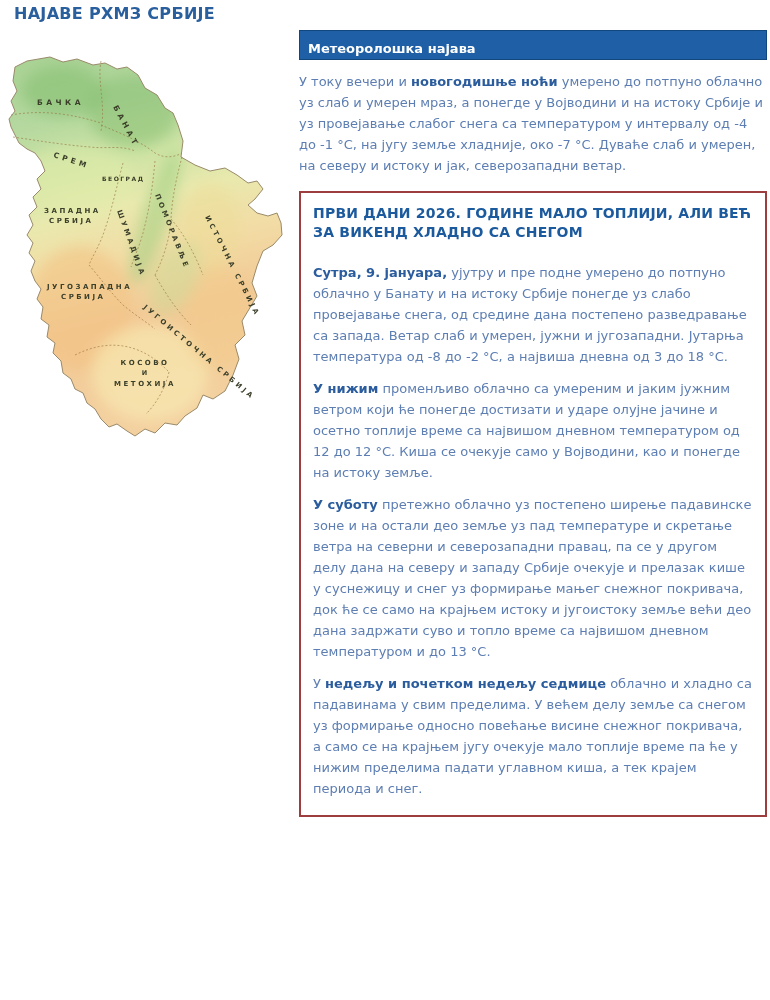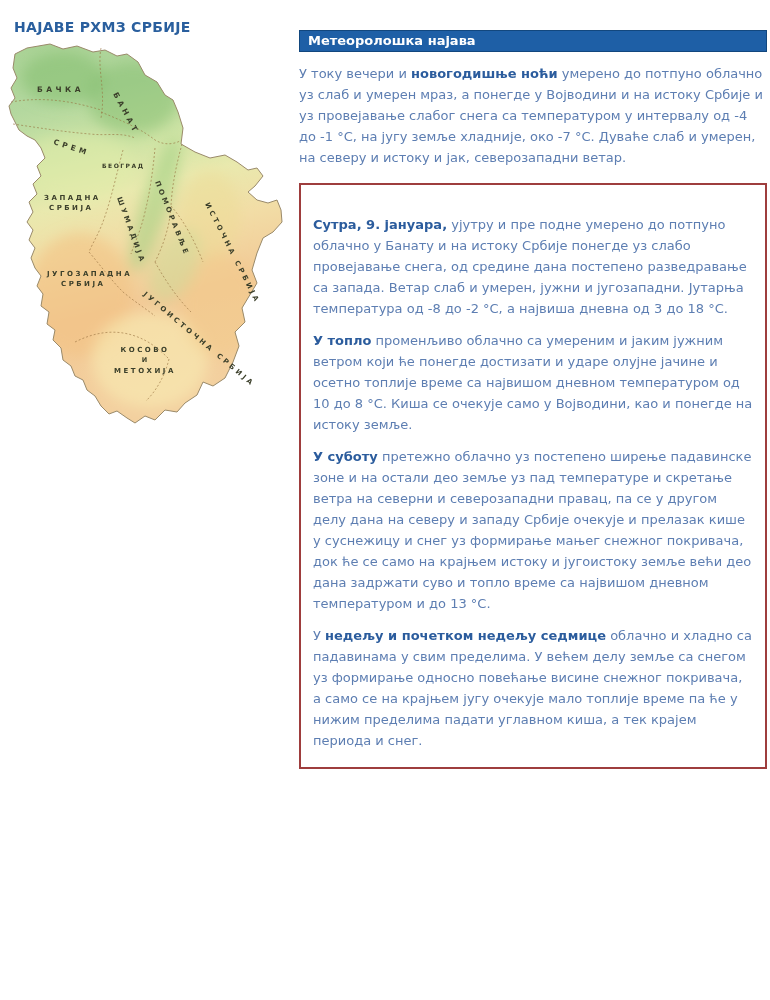--- a/index.html
+++ b/index.html
@@ -5,32 +5,31 @@
   * { margin:0; padding:0; box-sizing:border-box; }
   html,body { width:770px; height:1000px; }
   body {
     position:relative;
     background:#ffffff;
     font-family:"DejaVu Sans","Liberation Sans",sans-serif;
     overflow:hidden;
   }
   .site-title {
     position:absolute; left:14px; top:4px;
-    font-size:14px; font-weight:bold; color:#2a5f9e;
+    font-size:16px; font-weight:bold; color:#2a5f9e;
     letter-spacing:0.3px;
-    margin-top:15px;
   }
-  .map-wrap { position:absolute; left:5px; top:40px; width:280px; height:390px; }
+  .map-wrap { position:absolute; left:5px; top:53px; width:280px; height:390px; }
   .right-col { position:absolute; left:299px; top:30px; width:468px; }
   .blue-bar {
     background:#1e5fa6;
     border:1px solid #12477e;
     color:#ffffff;
     font-size:13px; font-weight:bold;
-    padding:2px 8px 3px 8px;
+    padding:10px 8px 3px 8px;
   }
   .date-line {
     margin-top:13px;
     font-size:14px; font-weight:bold; color:#1c5a9e;
     letter-spacing:0.2px;
   }
   .fc p {
     font-size:13px; line-height:21px; color:#5d7eb2;
     margin-top:11px;
   }
@@ -150,20 +149,21 @@
   <div class="blue-bar">
     <span>Метеоролошка најава</span>
   </div>
 
 
   <div class="fc intro-block">
       <p><span>У току вечери и </span><span class="bb">новогодишње ноћи</span><span> умерено до потпуно облачно уз слаб и умерен мраз, а понегде у Војводини и на истоку Србије и уз провејавање слабог снега са температуром у интервалу од -4 до -1 °C, на југу земље хладније, око -7 °C. Дуваће слаб и умерен, на северу и истоку и јак, северозападни ветар.</span></p>
     </div>
 
   <div class="warn-box">
+    <div class="warn-title">ПРВИ ДАНИ 2026. ГОДИНЕ МАЛО ТОПЛИЈИ, АЛИ ВЕЋ ЗА ВИКЕНД ХЛАДНО СА СНЕГОМ</div>
     <div class="fc">
         <p><span class="bb">Сутра, 9. јануара,</span><span> ујутру и пре подне умерено до потпуно облачно у Банату и на истоку Србије понегде уз слабо провејавање снега, од средине дана постепено разведравање са запада. Ветар слаб и умерен, јужни и југозападни. Јутарња температура од -8 до -2 °C, а највиша дневна од 3 до 18 °C.</span></p>
-        <p><span class="bb">У топло</span><span> променљиво облачно са умереним и јаким јужним ветром који ће понегде достизати и ударе олујне јачине и осетно топлије време са највишом дневном температуром од 10 до 8 °C. Киша се очекује само у Војводини, као и понегде на истоку земље.</span></p>
+        <p><span class="bb">У нижим</span><span> променљиво облачно са умереним и јаким јужним ветром који ће понегде достизати и ударе олујне јачине и осетно топлије време са највишом дневном температуром од 12 до 12 °C. Киша се очекује само у Војводини, као и понегде на истоку земље.</span></p>
         <p><span class="bb">У суботу</span><span> претежно облачно уз постепено ширење падавинске зоне и на остали део земље уз пад температуре и скретање ветра на северни и северозападни правац, па се у другом делу дана на северу и западу Србије очекује и прелазак кише у суснежицу и снег уз формирање мањег снежног покривача, док ће се само на крајњем истоку и југоистоку земље већи део дана задржати суво и топло време са највишом дневном температуром и до 13 °C.</span></p>
         <p><span>У </span><span class="bb">недељу и почетком недељу седмице</span><span> облачно и хладно са падавинама у свим пределима. У већем делу земље са снегом уз формирање односно повећање висине снежног покривача, а само се на крајњем југу очекује мало топлије време па ће у нижим пределима падати углавном киша, а тек крајем периода и снег.</span></p>
       </div>
   </div>
 </div>
 
 </body></html>

